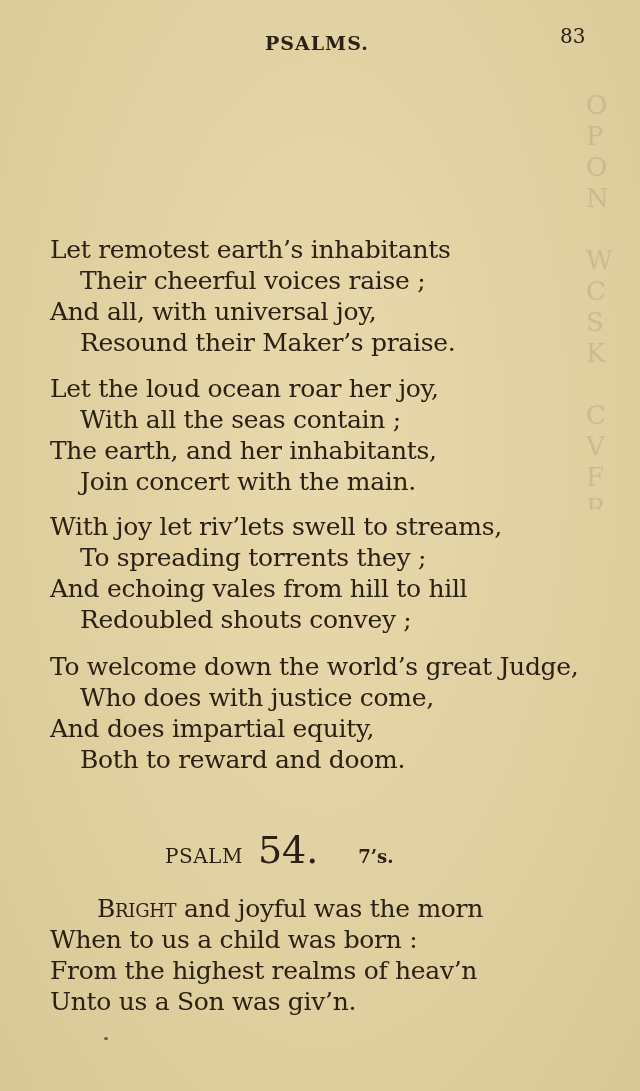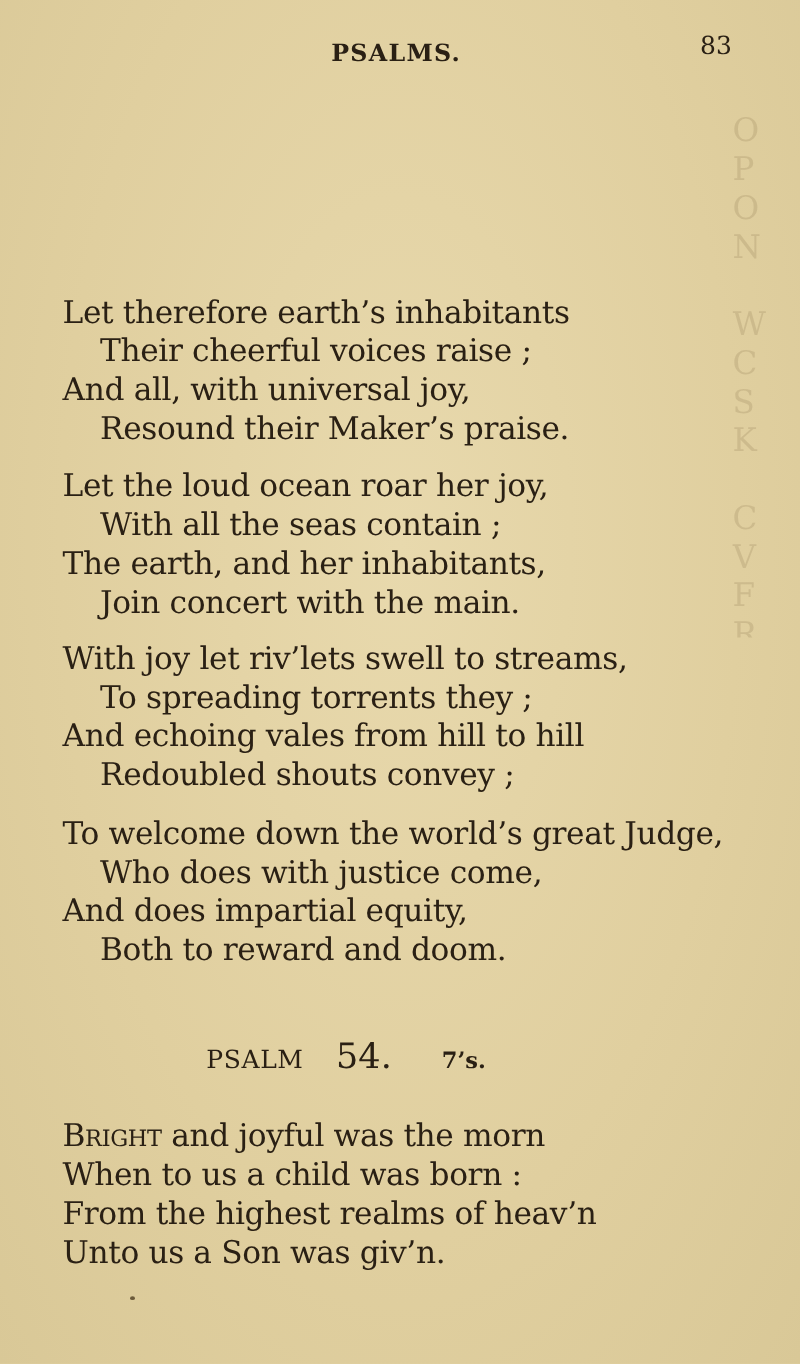--- a/index.html
+++ b/index.html
@@ -24,40 +24,40 @@
   }
   .page-number {
     position: absolute; left: 560px; top: 0px;
     font-size: 20px;
   }
   .stanza { position: absolute; left: 50px; width: 580px; }
   .line { font-size: 25px; line-height: 31px; white-space: nowrap; letter-spacing: -0.3px; }
   .line.indent { padding-left: 30px; }
   .psalm-heading { position: absolute; left: 165px; top: 828px; white-space: nowrap; }
   .psalm-word { font-size: 20px; letter-spacing: 0.5px; }
-  .psalm-num { font-size: 28px; margin-left: 26px; }
+  .psalm-num { font-size: 38px; margin-left: 15px; }
   .meter { font-size: 18px; margin-left: 40px; font-weight: bold; }
-  .smallcaps { font-variant: small-caps; }
+  .smallcaps { font-variant: small-caps; margin-left: 47px; }
   .speck { position: absolute; left: 104px; top: 1037px; width: 4px; height: 3px; background: #6b5a3a; border-radius: 50%; }
 </style>
 </head>
 <body>
 
 <div class="page">
 
   <div class="bleed">O<br>P<br>O<br>N<br><br>W<br>C<br>S<br>K<br><br>C<br>V<br>F<br>R</div>
 
   <div class="header">
     <span class="running-title">PSALMS.</span>
     <span class="page-number">83</span>
   </div>
 
 
   <div class="stanza" style="top:234px;">
-    <div class="line">Let therefore earth’s inhabitants</div>
+    <div class="line">Let remotest earth’s inhabitants</div>
     <div class="line indent">Their cheerful voices raise ;</div>
     <div class="line">And all, with universal joy,</div>
     <div class="line indent">Resound their Maker’s praise.</div>
   </div>
 
   <div class="stanza" style="top:373px;">
     <div class="line">Let the loud ocean roar her joy,</div>
     <div class="line indent">With all the seas contain ;</div>
     <div class="line">The earth, and her inhabitants,</div>
     <div class="line indent">Join concert with the main.</div>

